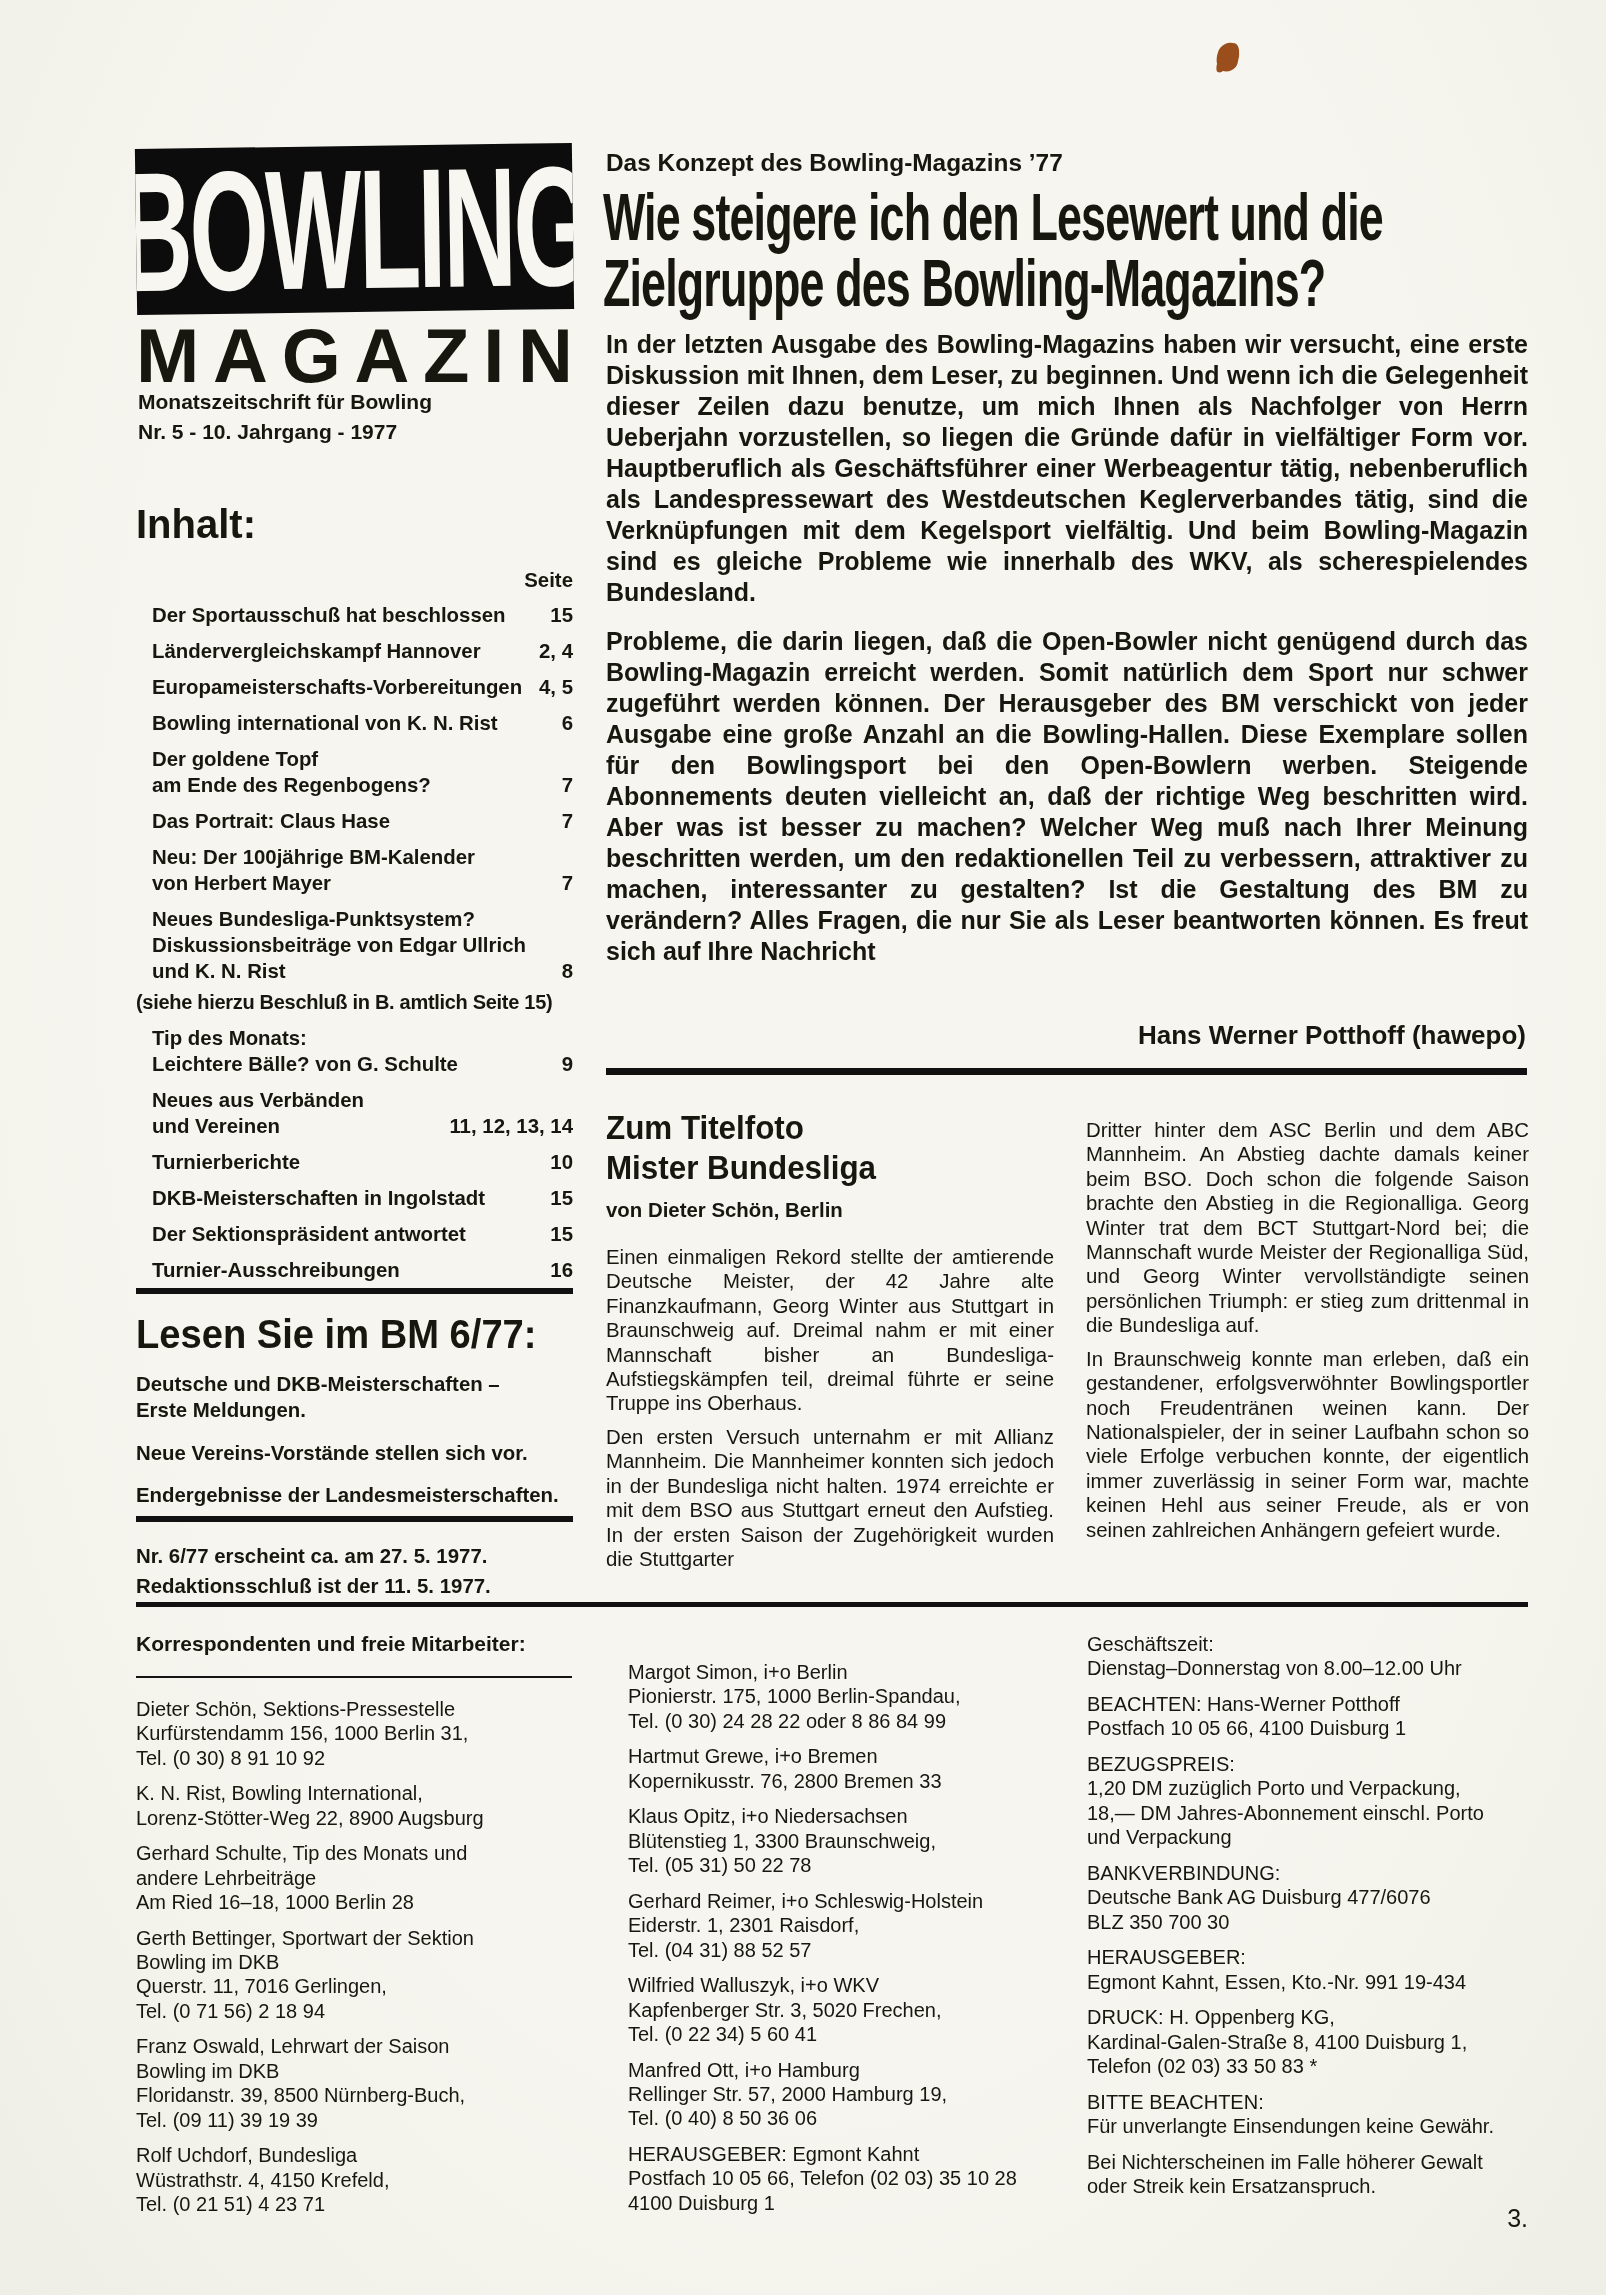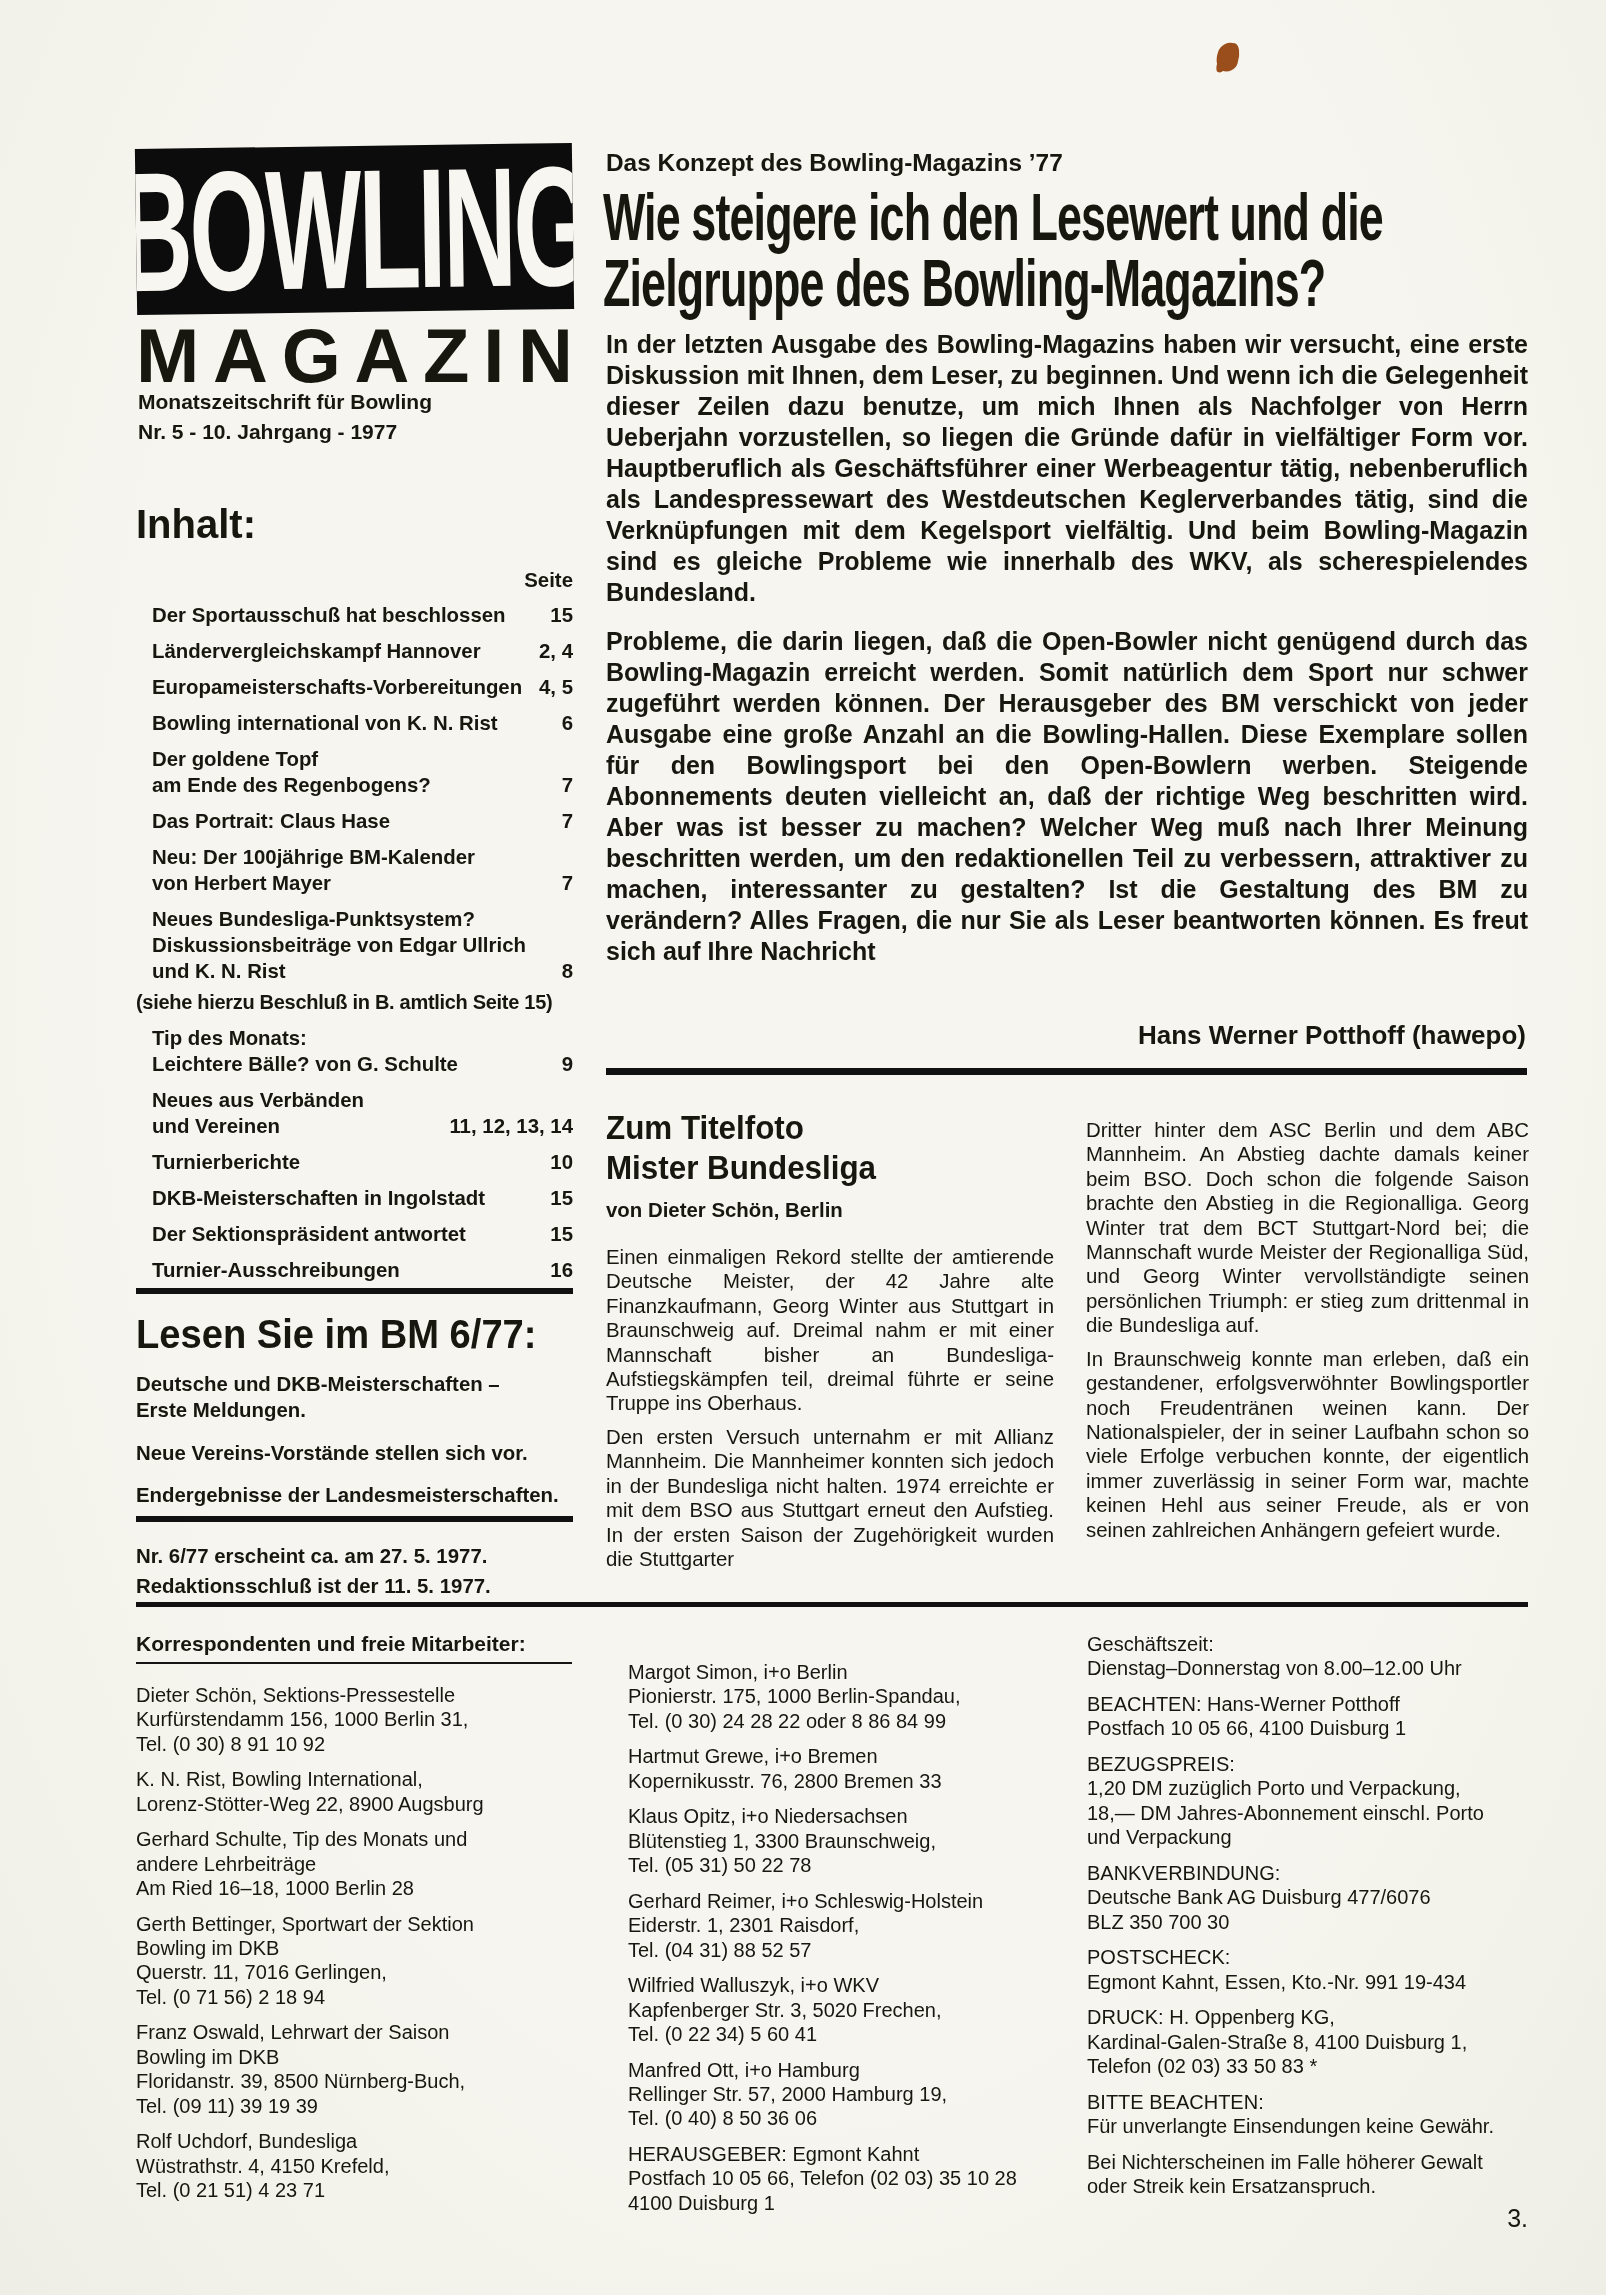--- a/index.html
+++ b/index.html
@@ -55,21 +55,21 @@
   .tf-byline{left:606px;top:1199px;font-size:20.4px;font-weight:bold;}
   .tf-col{font-size:20.4px;line-height:24.4px;text-align:justify;hyphens:auto;}
   .tf-col p{margin:0 0 9.2px 0;}
   .tf-col-a{left:606px;top:1245px;width:448px;}
   .tf-col-b{left:1086px;top:1118px;width:443px;}
   
   .imp-col{font-size:20px;line-height:24.4px;}
   .imp-left{left:136px;top:1632px;width:436px;}
   .imp-mid{left:628px;top:1660px;width:425px;}
   .imp-right{left:1087px;top:1632px;width:454px;}
-  .imp-heading{font-size:21px;font-weight:bold;padding-bottom:6px;border-bottom:2px solid #141414;margin-bottom:18.4px;}
+  .imp-heading{font-size:21px;font-weight:bold;padding-bottom:20px;border-bottom:2px solid #141414;margin-bottom:18.4px;}
   .imp-entry{margin-bottom:11.2px;}
   .imp-entry div{white-space:nowrap;}
   .page-number{left:1469px;top:2204px;width:59px;text-align:right;font-size:25px;}
 </style>
 </head>
 <body>
 
 <div class="page">
 
   <div class="abs blot"></div>
@@ -321,21 +321,21 @@
         <div>1,20 DM zuzüglich Porto und Verpackung,</div>
         <div>18,— DM Jahres-Abonnement einschl. Porto</div>
         <div>und Verpackung</div>
       </div>
       <div class="imp-entry">
         <div>BANKVERBINDUNG:</div>
         <div>Deutsche Bank AG Duisburg 477/6076</div>
         <div>BLZ 350 700 30</div>
       </div>
       <div class="imp-entry">
-        <div>POSTSCHECK:</div>
+        <div>HERAUSGEBER:</div>
         <div>Egmont Kahnt, Essen, Kto.-Nr. 991 19-434</div>
       </div>
       <div class="imp-entry">
         <div>DRUCK: H. Oppenberg KG,</div>
         <div>Kardinal-Galen-Straße 8, 4100 Duisburg 1,</div>
         <div>Telefon (02 03) 33 50 83 *</div>
       </div>
       <div class="imp-entry">
         <div>BITTE BEACHTEN:</div>
         <div>Für unverlangte Einsendungen keine Gewähr.</div>

